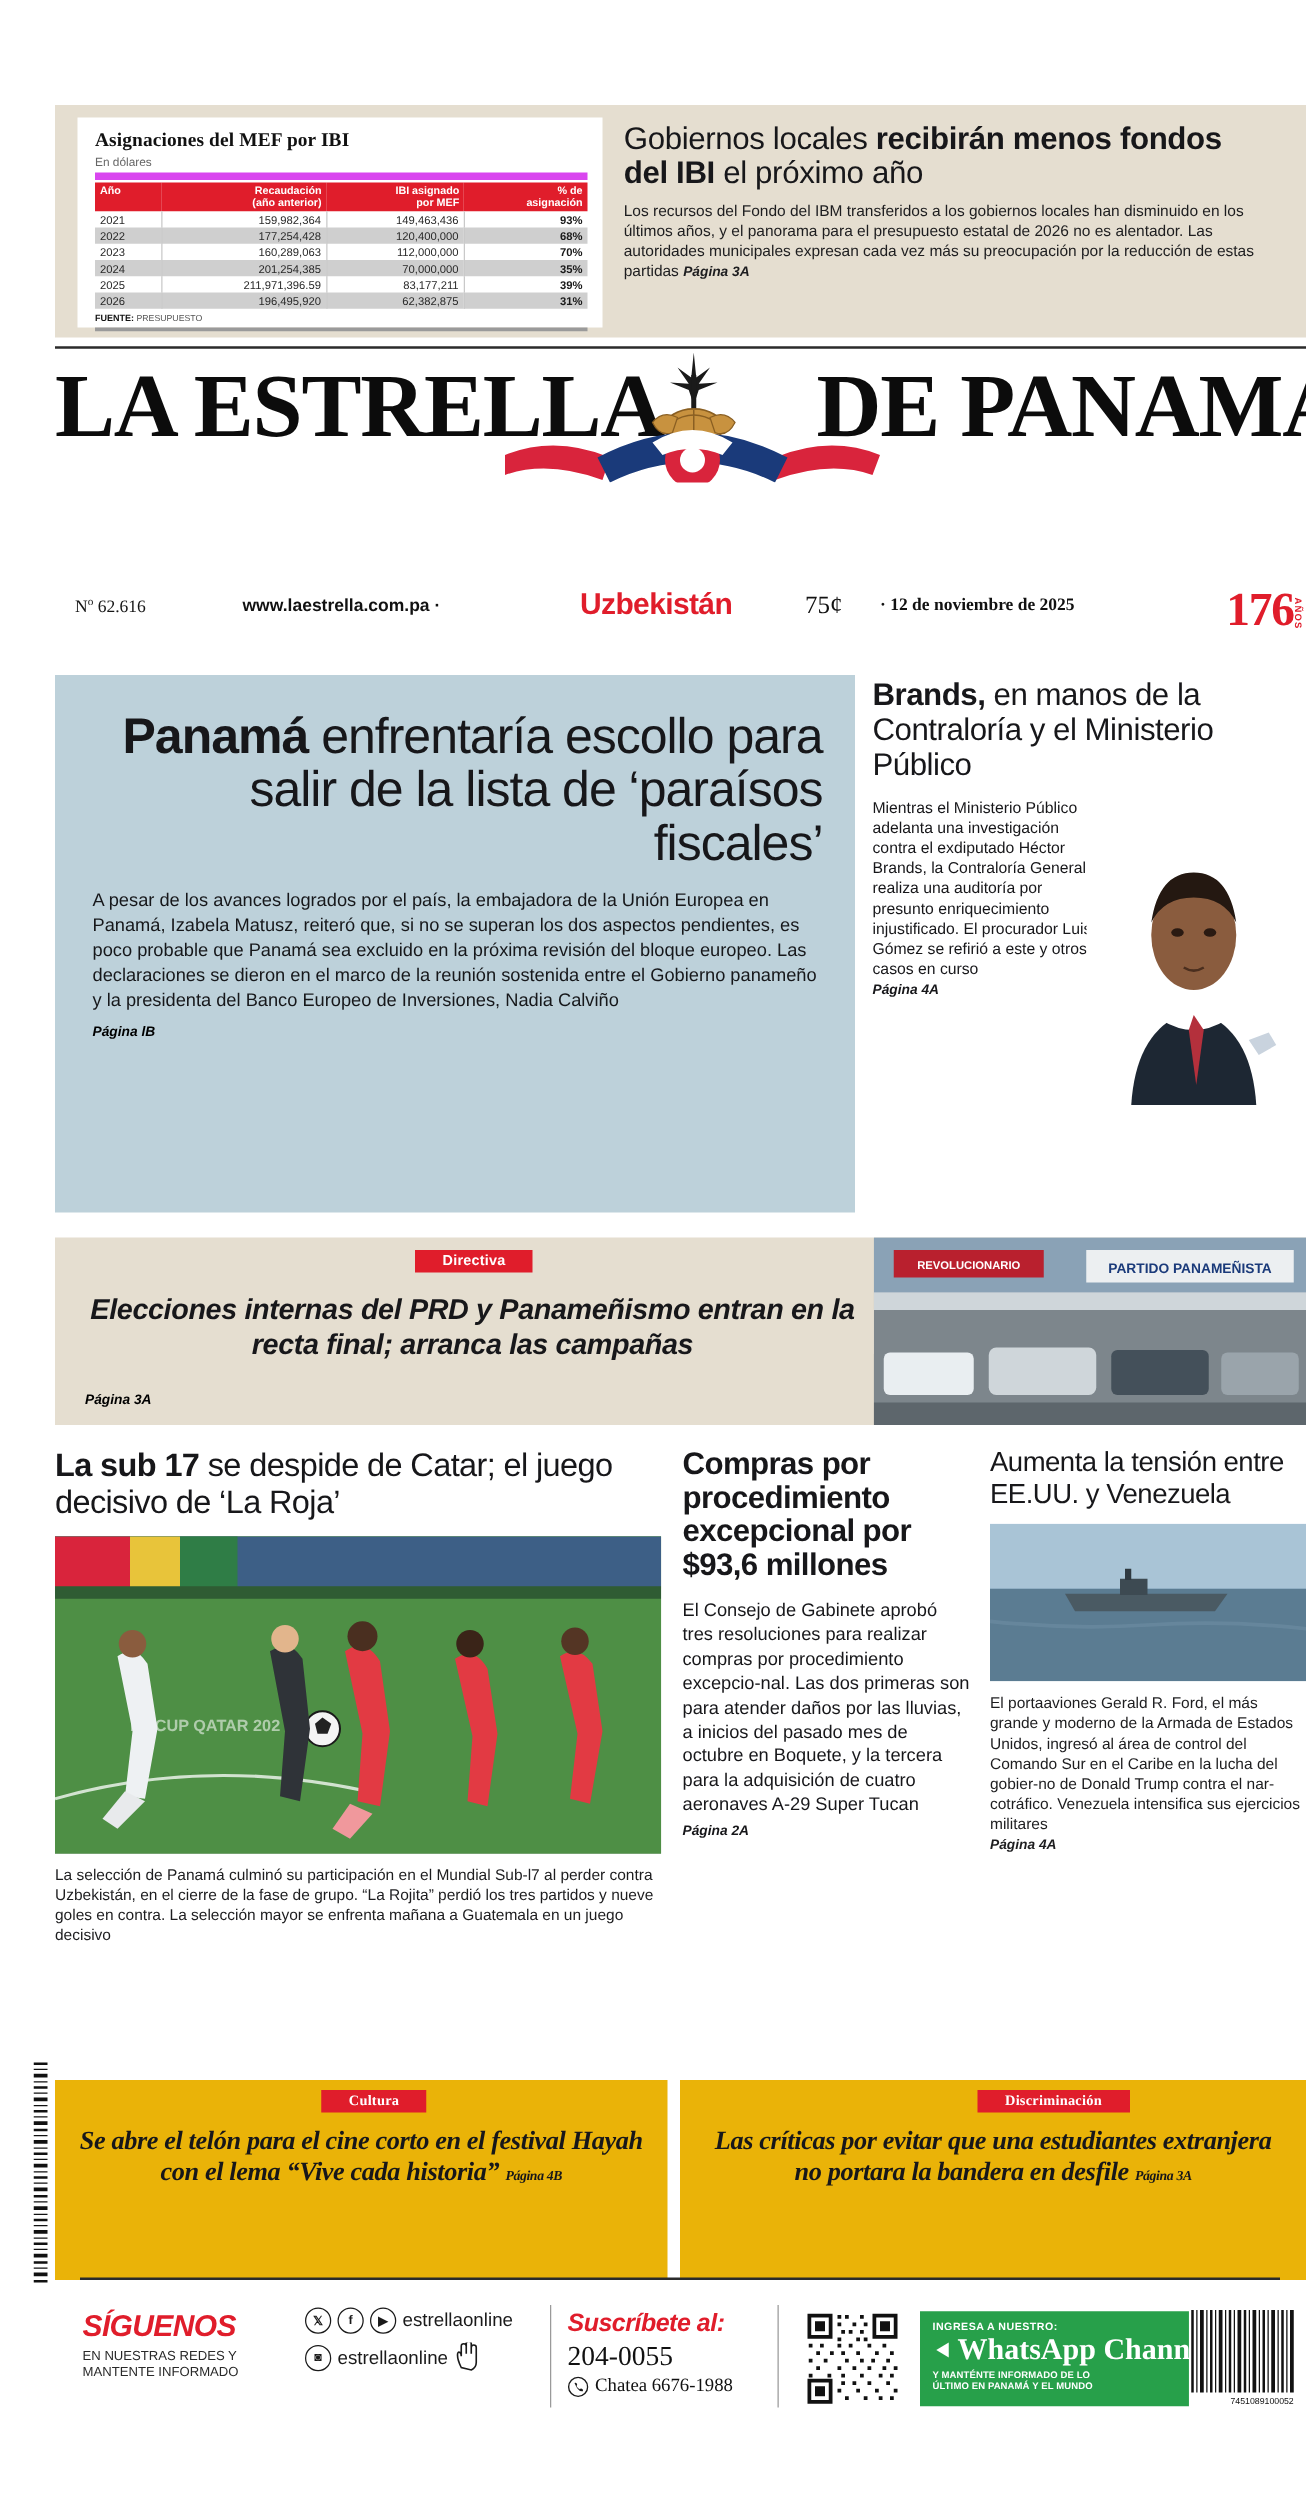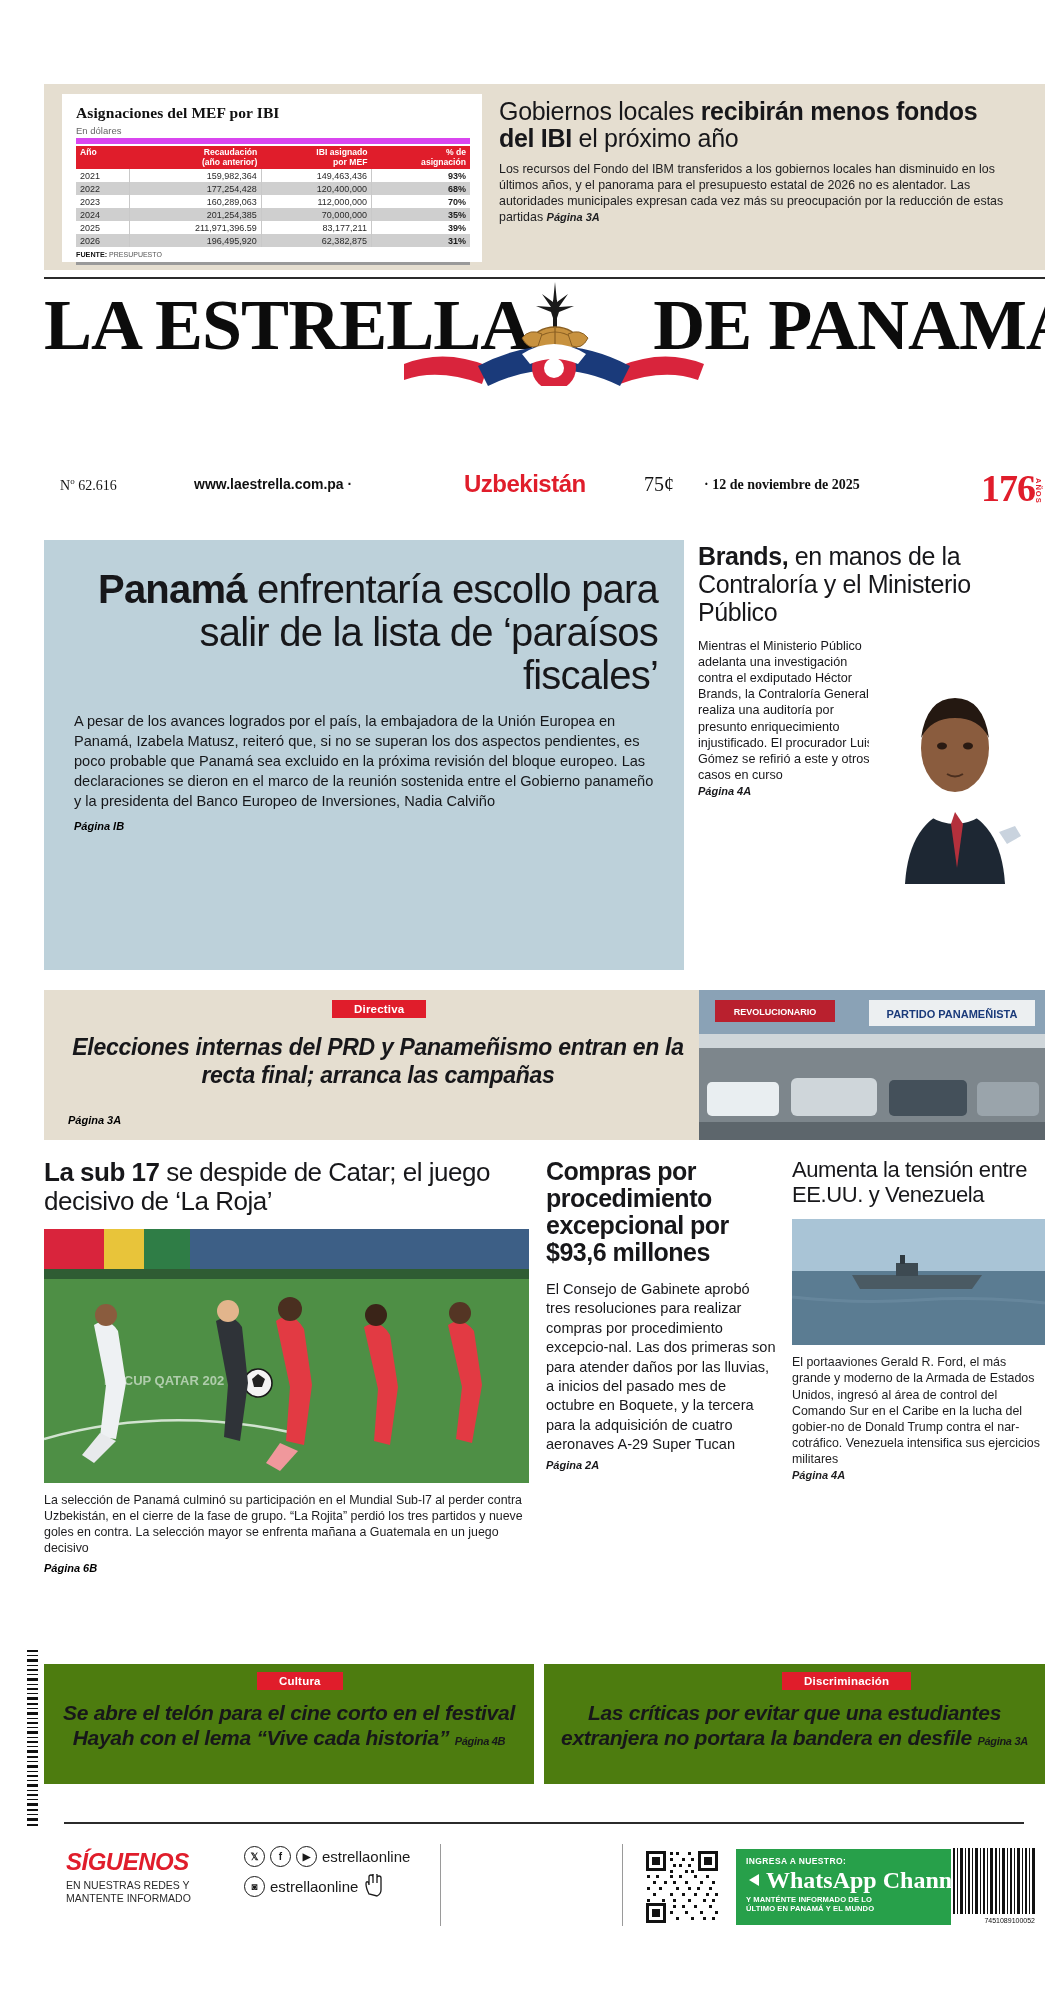--- a/index.html
+++ b/index.html
@@ -125,21 +125,21 @@
   .compras{position:absolute;left:524px;top:1158px;width:230px;}
   .compras-h{font-size:25px;line-height:1.08;color:#17171a;font-weight:bold;letter-spacing:-.5px;}
   .compras-b{margin-top:14px;font-size:14.6px;line-height:1.33;color:#17171a;}
 
   .tension{position:absolute;left:770px;top:1158px;width:253px;}
   .tension-h{font-size:22px;line-height:1.12;color:#17171a;font-weight:300;letter-spacing:-.4px;}
   .tension-photo{margin-top:12px;width:253px;height:126px;overflow:hidden;position:relative;}
   .tension-b{margin-top:9px;font-size:12.4px;line-height:1.3;color:#1d1d1f;}
 
   
-  .teaser{position:absolute;top:1664px;height:120px;background:#4d7c0f;}
+  .teaser{position:absolute;top:1664px;height:160px;background:#eab308;font-family:Liberation Serif, serif;}
   .teaser.left{left:22px;width:490px;}
   .teaser.right{left:522px;width:501px;}
   .teaser-badge{position:absolute;top:8px;}
   .t-badge-l{left:213px;}
   .t-badge-r{left:238px;}
   .teaser-h{
     position:absolute;left:16px;top:36px;right:16px;text-align:center;
     font-style:italic;font-weight:bold;font-size:21px;line-height:1.21;color:#17171a;letter-spacing:-.3px;
   }
 
@@ -399,21 +399,20 @@
             <circle cx="332" cy="86" r="11" fill="#3a2418"></circle>
           </g>
           <g>
             <path d="M404 96 q14 -10 26 6 l8 54 l-10 58 l-16 -4 l6 -52 Z" fill="#e23a43"></path>
             <circle cx="416" cy="84" r="11" fill="#543524"></circle>
           </g>
         </svg>
       </div>
     </div>
     <div class="sports-cap">La selección de Panamá culminó su participación en el Mundial Sub-l7 al perder contra Uzbekistán, en el cierre de la fase de grupo. “La Rojita” perdió los tres partidos y nueve goles en contra. La selección mayor se enfrenta mañana a Guatemala en un juego decisivo</div>
-    <div class="sports-pg"><span class="pg">Página 6B</span></div>
   </div>
 
   <div class="compras">
     <div class="compras-h">Compras por procedimiento excepcional por $93,6 millones</div>
     <div class="compras-b"><span>El Consejo de Gabinete aprobó tres resoluciones para realizar compras por procedimiento excepcio-nal. Las dos primeras son para atender daños por las lluvias, a inicios del pasado mes de octubre en Boquete, y la tercera para la adquisición de cuatro aeronaves A-29 Super Tucan</span> <span class="pg">Página 2A</span></div>
   </div>
 
   <div class="tension">
     <div class="tension-h">Aumenta la tensión entre EE.UU. y Venezuela</div>
     <div class="tension-photo">
@@ -463,20 +462,32 @@
         <span class="f-handle">estrellaonline</span>
         <svg width="22" height="24" viewBox="0 0 22 24">
           <path d="M6 20 q-3 -6 -3 -10 q0 -3 2 -2 q1 1 1 3 l0 -8 q0 -2 2 -2 q2 0 2 2 l0 6 l0 -8 q0 -2 2 -2 q2 0 2 2
                    l0 8 l0 -5 q0 -2 2 -2 q2 0 2 2 l0 12 q0 4 -4 6 Z" fill="none" stroke="#1a1a1a" stroke-width="1.3"></path>
         </svg>
       </div>
     </div>
 
     <div class="vdiv" style="left:396px;"></div>
 
+    <div class="f-subs">
+      <div class="f-subs-t">Suscríbete al:</div>
+      <div class="f-phone">204-0055</div>
+      <div class="f-chat">
+        <svg width="17" height="17" viewBox="0 0 17 17">
+          <circle cx="8.5" cy="8.5" r="7.6" fill="none" stroke="#1a1a1a" stroke-width="1.1"></circle>
+          <path d="M5.6 5.3 q1.4 -0.5 2 0.9 q0.4 1 -0.4 1.5 q0.9 2 2.7 2.6 q0.6 -0.8 1.6 -0.3 q1.4 0.7 0.8 2
+                   q-3.6 0.9 -6.7 -6.7 Z" fill="#1a1a1a"></path>
+        </svg>
+        <span>Chatea 6676-1988</span>
+      </div>
+    </div>
 
     <div class="vdiv" style="left:578px;"></div>
 
     <svg class="qr" viewBox="0 0 76 76">
       <rect width="76" height="76" fill="#ffffff"></rect>
       <g fill="#111">
         <rect x="2" y="2" width="20" height="20"></rect>
             <rect x="5" y="5" width="14" height="14" fill="#fff"></rect>
             <rect x="8" y="8" width="8" height="8"></rect>
         <rect x="54" y="2" width="20" height="20"></rect>

